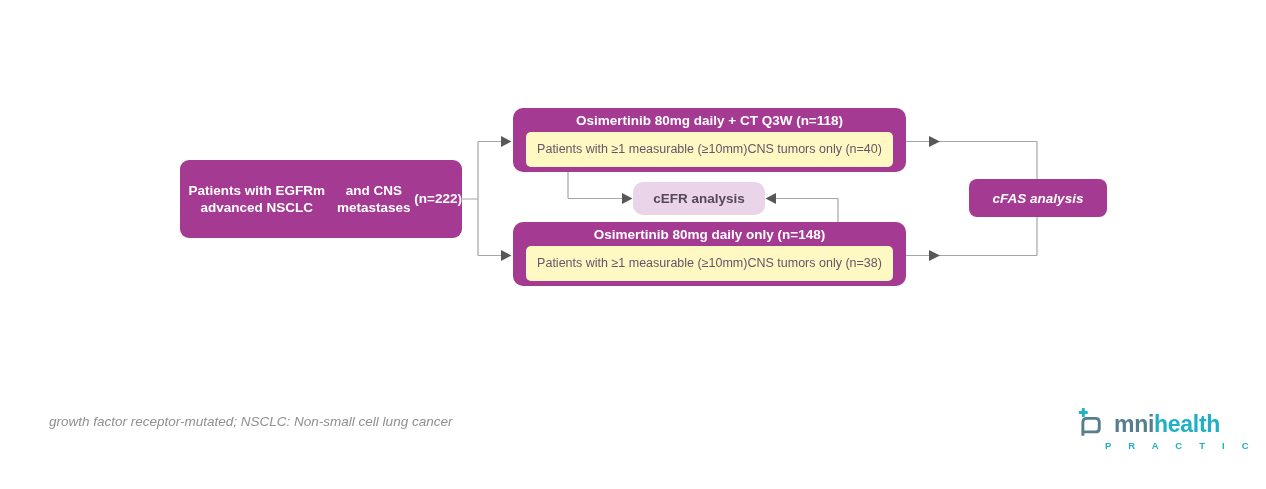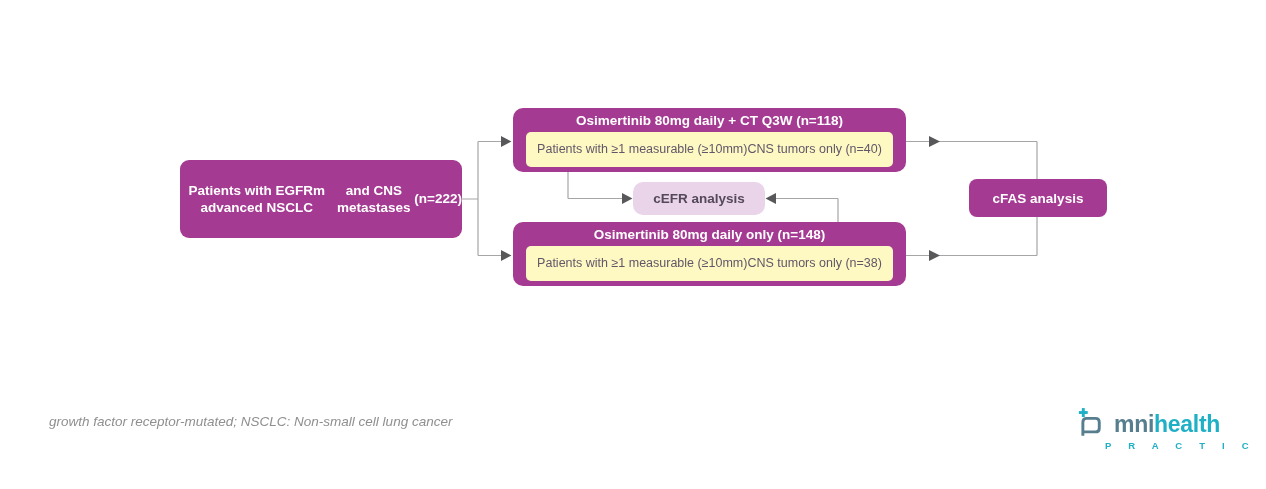--- a/index.html
+++ b/index.html
@@ -39,21 +39,21 @@
   .cefr-box{
     left:633px;top:182px;width:132px;height:33px;
     background:#e9d4e9;border-radius:10px;
     display:flex;align-items:center;justify-content:center;
     font-size:13.5px;font-weight:bold;color:#55485a;
   }
   .cfas-box{
     left:969px;top:179px;width:138px;height:38px;
     border-radius:8px;
     display:flex;align-items:center;justify-content:center;
-    font-size:13.5px;font-weight:bold;
+    font-size:13.5px;font-weight:bold;font-style:italic;
   }
   .footnote{
     position:absolute;left:49px;top:413px;z-index:2;
     font-size:13.5px;line-height:18.5px;font-style:italic;color:#8f8f8f;
   }
   .logo{
     position:absolute;left:1078px;top:405px;width:142px;z-index:2;
   }
   .logo-row{display:flex;align-items:flex-end;}
   .logo-word{font-size:23px;line-height:30px;letter-spacing:-0.3px;margin-left:13px;}

